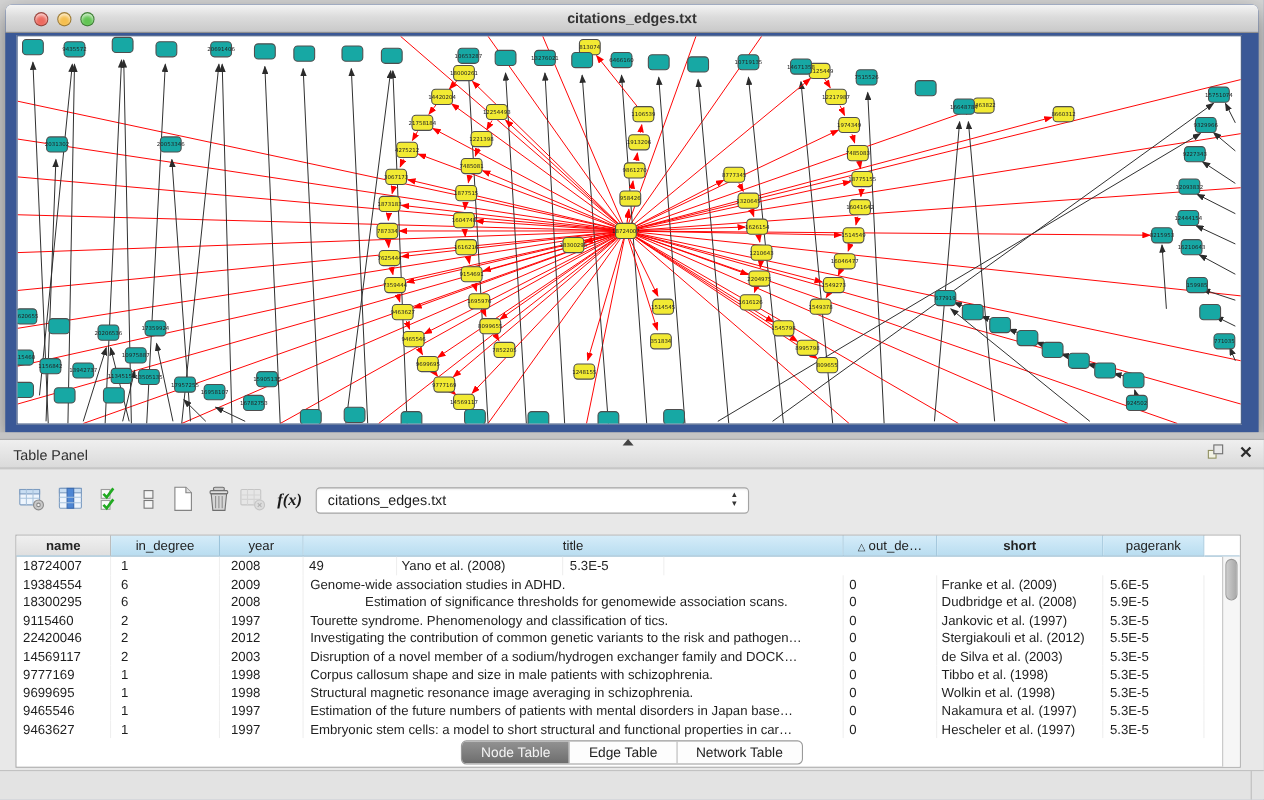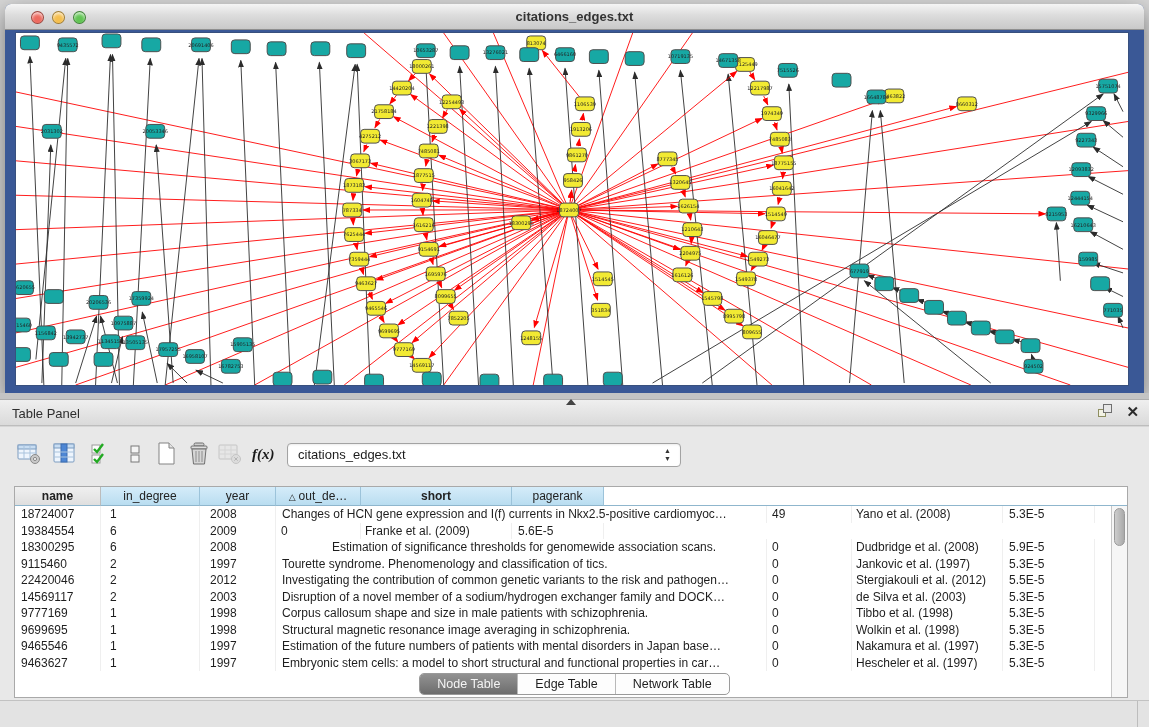--- a/index.html
+++ b/index.html
@@ -554,39 +554,40 @@
   <div class="sheet-select" style="top:16px;">
     <span>citations_edges.txt</span>
     <span class="arrows">▲<br>▼</span>
   </div>
 
   <div class="tbl">
     <div class="hdr-row" id="hdr-row">
         <div class="hdr-cell gray" style="width: 86px;"><span>name</span></div>
         <div class="hdr-cell" style="width: 99px;"><span>in_degree</span></div>
         <div class="hdr-cell" style="width: 76px;"><span>year</span></div>
+        <div class="hdr-cell" style="width: 491px;"><span>title</span></div>
         <div class="hdr-cell" style="width: 85px;"><span class="sort-glyph">△</span><span>out_de…</span></div>
         <div class="hdr-cell" style="width: 151px; font-weight: bold;"><span>short</span></div>
         <div class="hdr-cell" style="width: 92px;"><span>pagerank</span></div>
         <div class="hdr-cell filler" style="flex: 1 1 0%;"></div>
       </div>
     <div class="body-rows" id="body-rows">
         <div class="trow">
           <div class="tcell" style="width: 86px; padding-left: 6px;">18724007</div>
           <div class="tcell" style="width: 99px; padding-left: 9px;">1</div>
           <div class="tcell" style="width: 76px; padding-left: 10px;">2008</div>
-          <div class="tcell" style="width: 491px; padding-left: 6px;">Changes of HCN gene expression and I(f) currents in Nkx2.5-positive cardiomyoc…</div>
           <div class="tcell" style="width: 85px; padding-left: 5px;">49</div>
           <div class="tcell" style="width: 151px; padding-left: 4px;">Yano et al. (2008)</div>
           <div class="tcell" style="width: 92px; padding-left: 6px;">5.3E-5</div>
         </div>
         <div class="trow">
           <div class="tcell" style="width: 86px; padding-left: 6px;">19384554</div>
           <div class="tcell" style="width: 99px; padding-left: 9px;">6</div>
           <div class="tcell" style="width: 76px; padding-left: 10px;">2009</div>
+          <div class="tcell" style="width: 491px; padding-left: 6px;">Genome-wide association studies in ADHD.</div>
           <div class="tcell" style="width: 85px; padding-left: 5px;">0</div>
           <div class="tcell" style="width: 151px; padding-left: 4px;">Franke et al. (2009)</div>
           <div class="tcell" style="width: 92px; padding-left: 6px;">5.6E-5</div>
         </div>
         <div class="trow">
           <div class="tcell" style="width: 86px; padding-left: 6px;">18300295</div>
           <div class="tcell" style="width: 99px; padding-left: 9px;">6</div>
           <div class="tcell" style="width: 76px; padding-left: 10px;">2008</div>
           <div class="tcell" style="width: 491px; padding-left: 6px; text-align: center;">Estimation of significance thresholds for genomewide association scans.</div>
           <div class="tcell" style="width: 85px; padding-left: 5px;">0</div>

